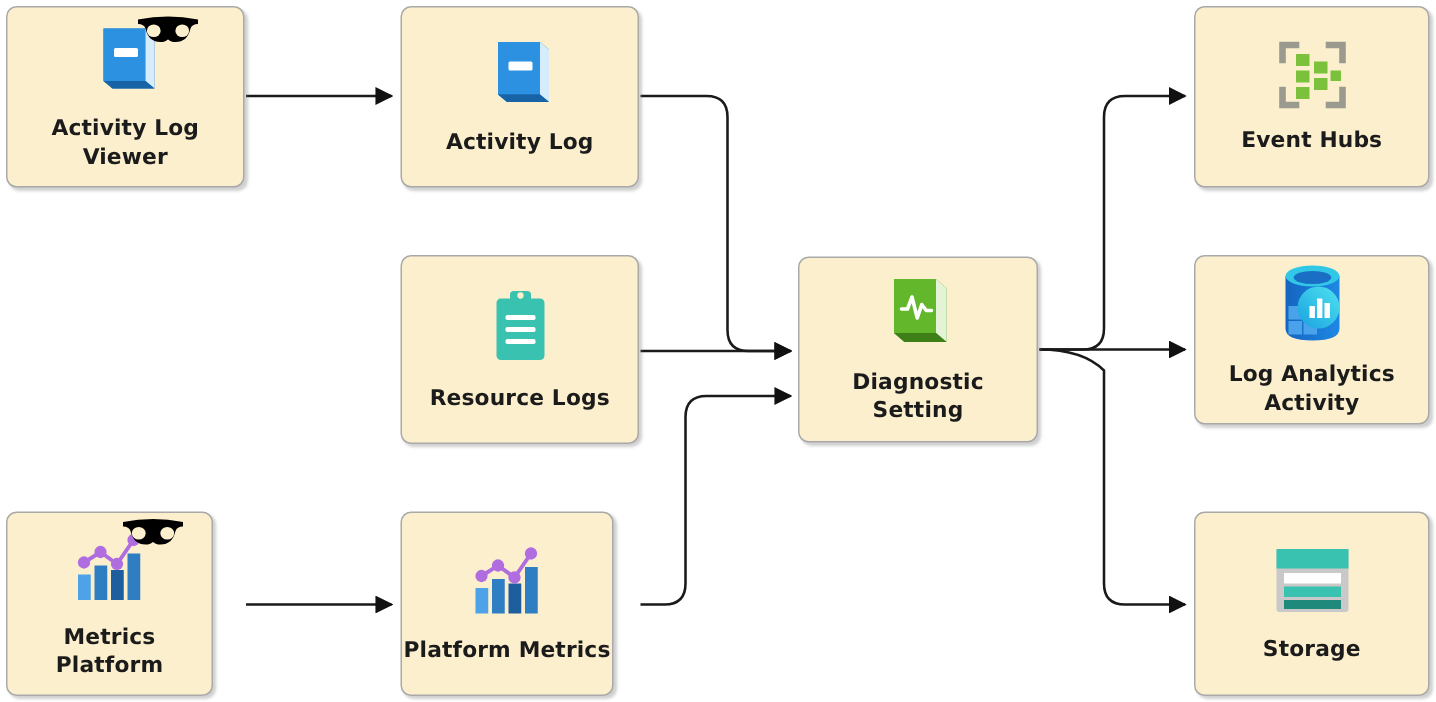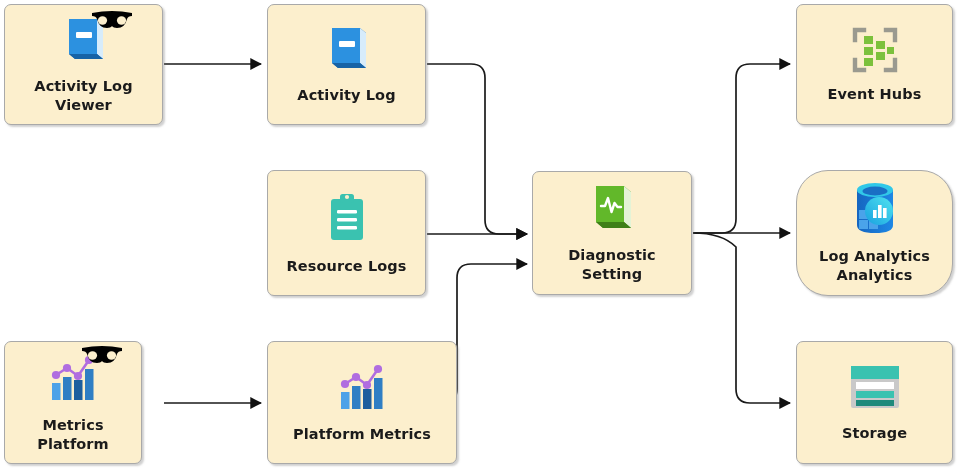--- a/index.html
+++ b/index.html
@@ -82,21 +82,21 @@
         <rect x="18" y="3" width="14" height="9" rx="2.5" fill="#3ac2b0"></rect>
         <circle cx="25" cy="6" r="2.1" fill="#FCEFCD"></circle>
         <rect x="15" y="19" width="20" height="3.4" rx="1.2" fill="#ffffff"></rect>
         <rect x="15" y="27" width="20" height="3.4" rx="1.2" fill="#ffffff"></rect>
         <rect x="15" y="35" width="20" height="3.4" rx="1.2" fill="#ffffff"></rect>
       </svg>
     </span>
     <span class="label">Resource Logs</span>
   </div>
 
-  <div class="node" style="left:267px;top:341px;width:190px;height:123px;">
+  <div class="node" style="left:267px;top:341px;width:142px;height:123px;">
     <span class="icon-wrap">
       <svg class="icon" width="56" height="54" viewBox="0 0 56 54">
         <rect x="7" y="31" width="8.5" height="17" fill="#4da2e8"></rect>
         <rect x="18" y="25" width="8.5" height="23" fill="#2f7ec4"></rect>
         <rect x="29" y="28" width="8.5" height="20" fill="#1d5e9e"></rect>
         <rect x="40" y="17" width="8.5" height="31" fill="#2f7ec4"></rect>
         <polyline points="11,23 22,16 33,24 44,8" fill="none" stroke="#b06de0" stroke-width="2.6"></polyline>
         <circle cx="11" cy="23" r="4.1" fill="#b06de0"></circle>
         <circle cx="22" cy="16" r="4.1" fill="#b06de0"></circle>
         <circle cx="33" cy="24" r="4.1" fill="#b06de0"></circle>
@@ -162,21 +162,21 @@
         <path d="M11 40 L39 40 L46 46 L18 46 Z" fill="#3f7f18"></path>
         <polyline points="16,24 20,24 23,16 26.5,30 29.5,21 32.5,25 36,25" fill="none" stroke="#ffffff" stroke-width="2.4" stroke-linejoin="round" stroke-linecap="round"></polyline>
       </svg>
     </span>
     <span class="label">
       <span>Diagnostic</span><br>
       <span>Setting</span>
     </span>
   </div>
 
-  <div class="node" style="left:796px;top:170px;width:157px;height:126px;border-radius:32px;">
+  <div class="node" style="left:796px;top:170px;width:157px;height:113px;">
     <span class="icon-wrap">
       <svg class="icon" width="54" height="56" viewBox="0 0 54 56">
         <defs>
           <linearGradient id="cylg" x1="0" y1="0" x2="1" y2="0">
             <stop offset="0" stop-color="#1565c0"></stop>
             <stop offset="1" stop-color="#1e88e5"></stop>
           </linearGradient>
           <linearGradient id="circg" x1="0" y1="1" x2="1" y2="0">
             <stop offset="0" stop-color="#19a0e0"></stop>
             <stop offset="1" stop-color="#4fe3ef"></stop>
@@ -194,21 +194,21 @@
         <circle cx="31" cy="30" r="14" fill="url(#circg)"></circle>
         <g fill="#ffffff">
           <rect x="25" y="29" width="3.6" height="8"></rect>
           <rect x="30" y="24" width="3.6" height="13"></rect>
           <rect x="35" y="27" width="3.6" height="10"></rect>
         </g>
       </svg>
     </span>
     <span class="label">
       <span>Log Analytics</span><br>
-      <span>Analytics</span>
+      <span>Activity</span>
     </span>
   </div>
 
   <div class="node" style="left:796px;top:341px;width:157px;height:123px;">
     <span class="icon-wrap">
       <svg class="icon" width="58" height="52" viewBox="0 0 58 52">
         <rect x="5" y="4" width="48" height="42" rx="2" fill="#c9c9c9"></rect>
         <rect x="5" y="4" width="48" height="13" fill="#3ac2b0"></rect>
         <rect x="10" y="20" width="38" height="7" fill="#ffffff"></rect>
         <rect x="10" y="29" width="38" height="7" fill="#3ac2b0"></rect>

